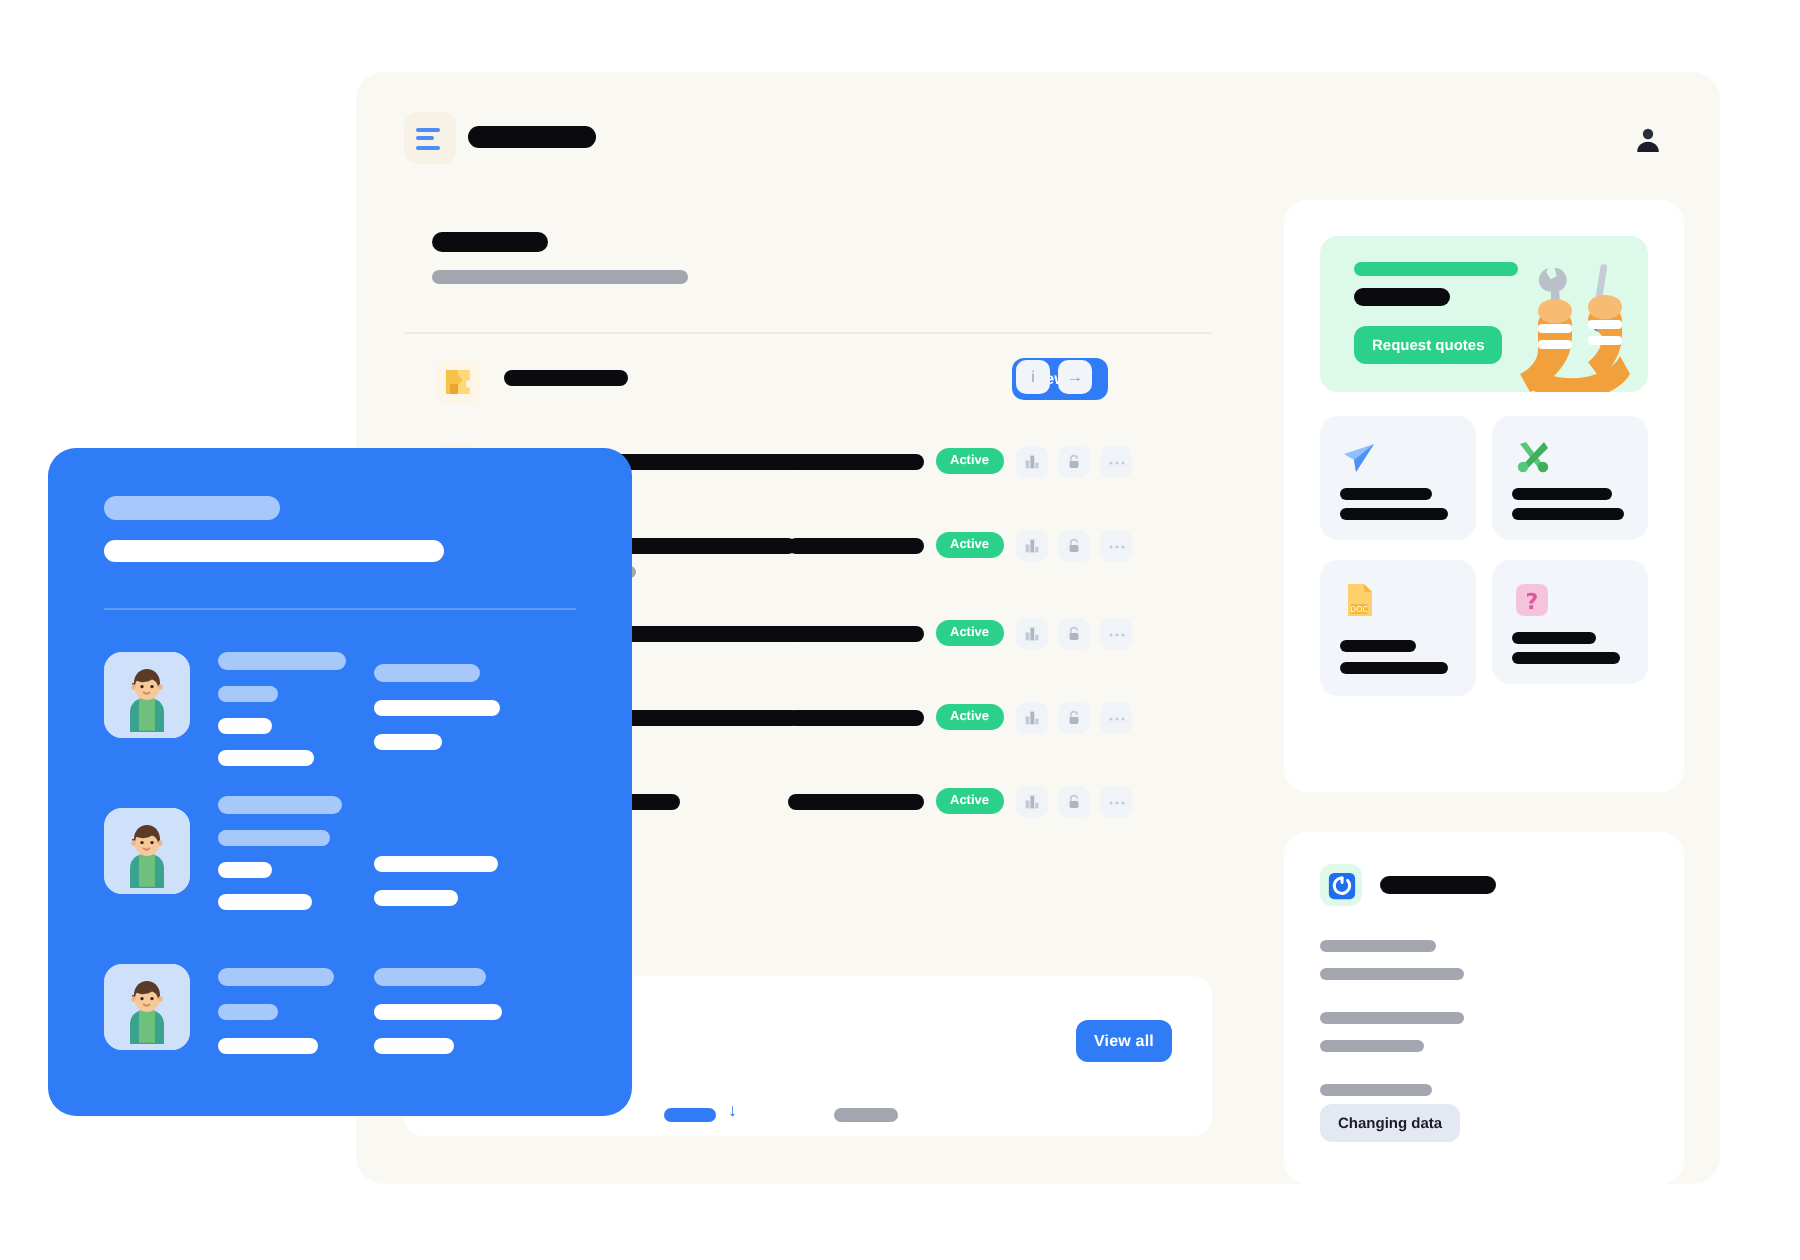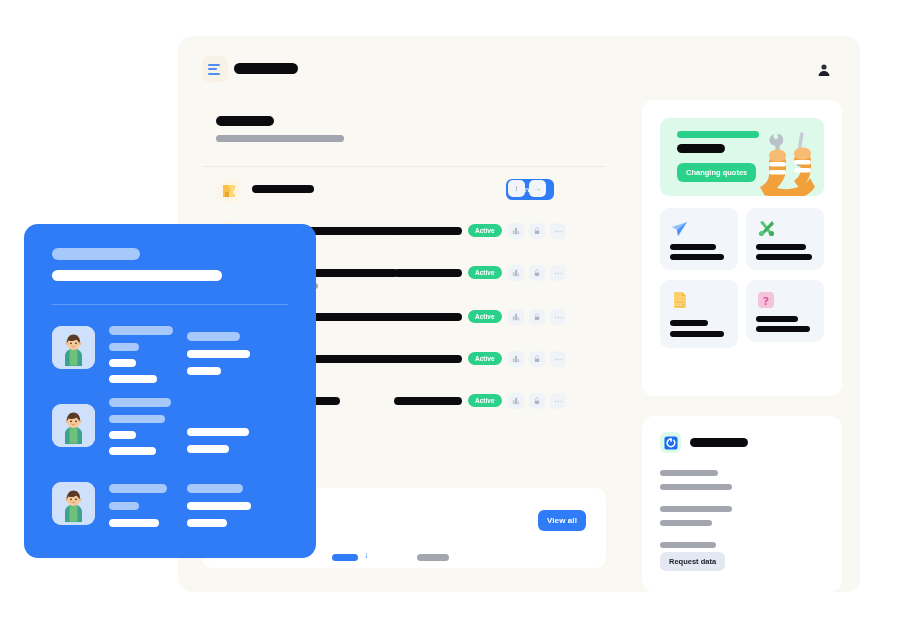--- a/index.html
+++ b/index.html
@@ -373,21 +373,21 @@
       </div>
     </div>
 
     <div class="right-col">
 
       <div class="panel panel-top">
 
         <div class="promo">
           <div class="promo-g"></div>
           <div class="bar promo-b"></div>
-          <button class="promo-btn">Changing quotes</button>
+          <button class="promo-btn">Request quotes</button>
           <div class="promo-art">
             <svg viewBox="0 0 76 76" width="76" height="76">
 
               <g>
                 <path d="M22 8c-3 1-5 4-4.4 7.3.5 2.8 3 4.6 5.8 4.4l.6 13.6 4.2-.2-.6-13.6c2.6-1 4.2-3.7 3.6-6.5C30.6 9.6 28 7.6 25.2 8l1.2 4-3 1.6-2.2-3.4z" fill="#b9c0ca"></path>
                 <path d="M22 32l6-.3 1.2 12-6.8.4z" fill="#9aa3af"></path>
               </g>
 
               <g>
                 <rect x="47" y="6" width="3.4" height="19" rx="1.4" fill="#c6ccd6" transform="rotate(9 48 15)"></rect>
@@ -465,21 +465,21 @@
             <path d="M8 3.4a4.4 4.4 0 1 0 3.2 1.4" fill="none" stroke="#fff" stroke-width="1.7" stroke-linecap="round"></path>
             <rect x="7.2" y="2.6" width="1.7" height="4.2" rx="0.8" fill="#fff"></rect>
           </svg>
         </div>
         <div class="bar pb-title"></div>
         <div class="bar-gray pb-line" style="top:54px; width:58px"></div>
         <div class="bar-gray pb-line" style="top:68px; width:72px"></div>
         <div class="bar-gray pb-line" style="top:90px; width:72px"></div>
         <div class="bar-gray pb-line" style="top:104px; width:52px"></div>
         <div class="bar-gray pb-line" style="top:126px; width:56px"></div>
-        <button class="pb-btn">Request data</button>
+        <button class="pb-btn">Changing data</button>
       </div>
     </div>
   </div>
 
   <div class="blue-card">
     <div class="bl-bar bl-light bl-head1"></div>
     <div class="bl-bar bl-white bl-head2"></div>
     <div class="bl-div"></div>
 
     <div class="bl-row" style="top:102px; height:78px">

